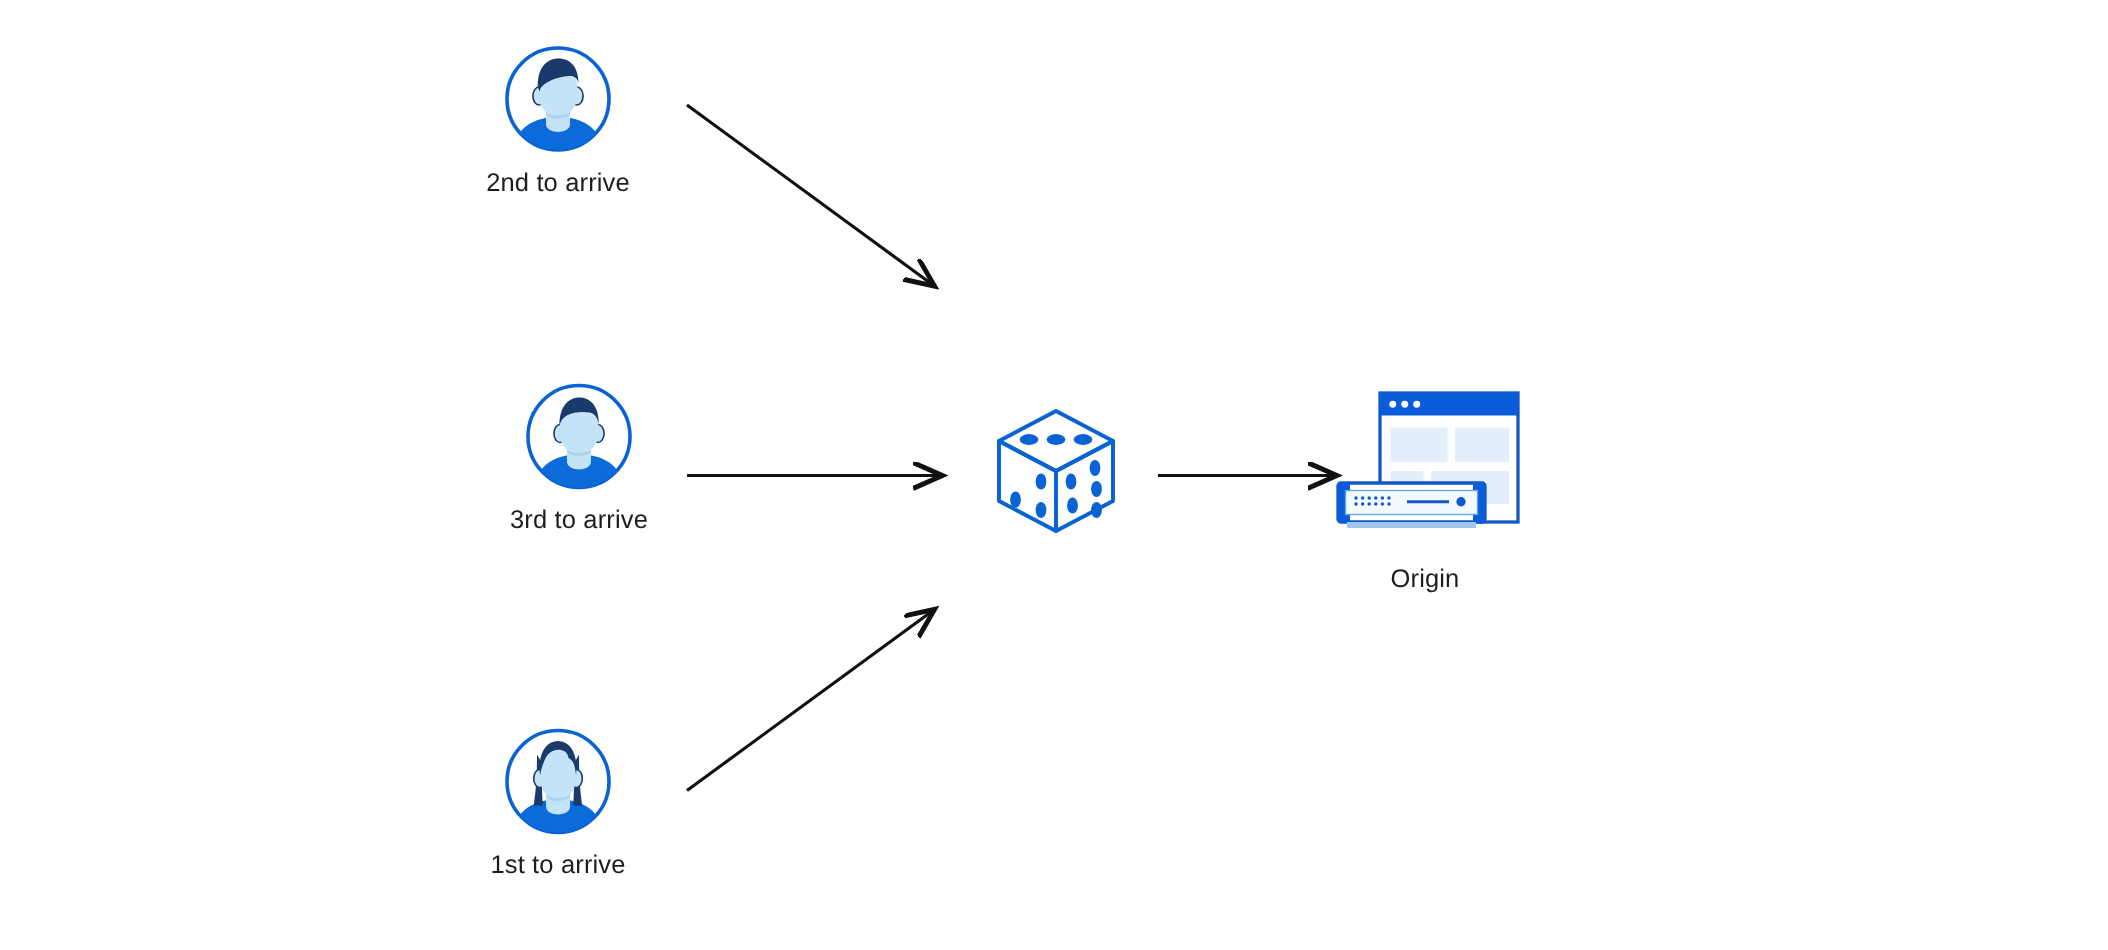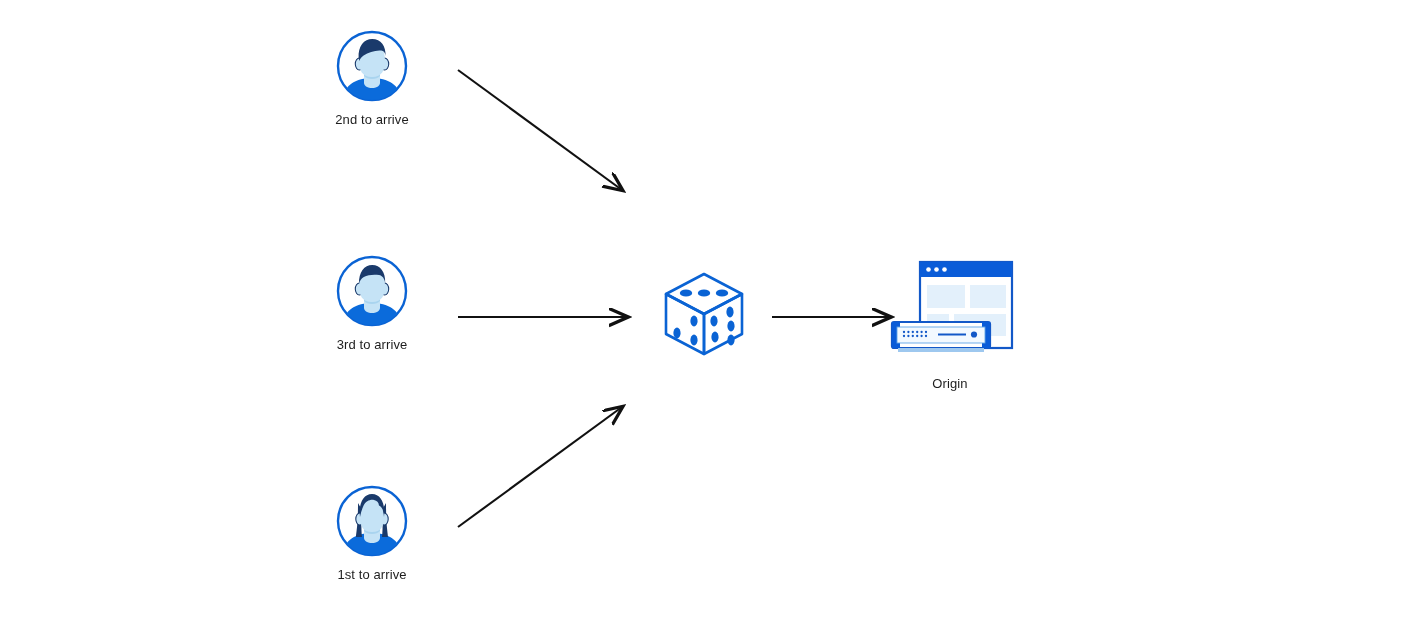--- a/index.html
+++ b/index.html
@@ -23,21 +23,21 @@
   .avatar-wrap {
     width: 76px;
     height: 76px;
     position: relative;
   }
   .node-label {
     position: absolute;
     left: 50%;
     transform: translateX(-50%);
     white-space: nowrap;
-    font-size: 13px;
+    font-size: 17px;
     color: #1d1d1d;
     font-family: "Liberation Sans", sans-serif;
     letter-spacing: 0.1px;
   }
   .arrow-layer {
     position: absolute;
     left: 0;
     top: 0;
     width: 1405px;
     height: 633px;
@@ -90,21 +90,21 @@
           <ellipse cx="25.4" cy="36" rx="4.1" ry="6" fill="#c5e3f6" stroke="#1a3a6b" stroke-width="1.1"></ellipse>
           <ellipse cx="50.6" cy="36" rx="4.1" ry="6" fill="#c5e3f6" stroke="#1a3a6b" stroke-width="1.1"></ellipse>
           <path d="M25 33 C25 20 31 14 38 14 C45 14 51 20 51 33 C51 42 48 49 38 49 C28 49 25 42 25 33 Z" fill="#c5e3f6"></path>
           <path d="M24.6 30 C24 18 30 11 38.2 11 C47 11 52 17.6 51.6 28.5 C51.4 24 49 22.4 45.4 22.6 C40 23 34 24.6 29.6 27.6 C27.4 29 26 30.8 25.6 33 Z" fill="#1a3a6b"></path>
         </g>
       </svg>
     </div>
     <div class="node-label" style="top:84px;">2nd to arrive</div>
   </div>
 
-  <div class="node" style="left:334px; top:253px;text-align:right;">
+  <div class="node" style="left:348px; top:253px;text-align:right;">
     <div class="avatar-wrap">
       <svg width="76" height="76" viewBox="0 0 76 76">
         <defs>
           <clipPath id="clipB">
               <circle cx="38" cy="38" r="34"></circle>
             </clipPath>
         </defs>
         <circle cx="38" cy="38" r="34" fill="#ffffff" stroke="#0a63d4" stroke-width="2.4"></circle>
         <g clip-path="url(#clipB)">
           <path d="M8 76 C8 58 21 50 38 50 C55 50 68 58 68 76 Z" fill="#0b6bdb"></path>

